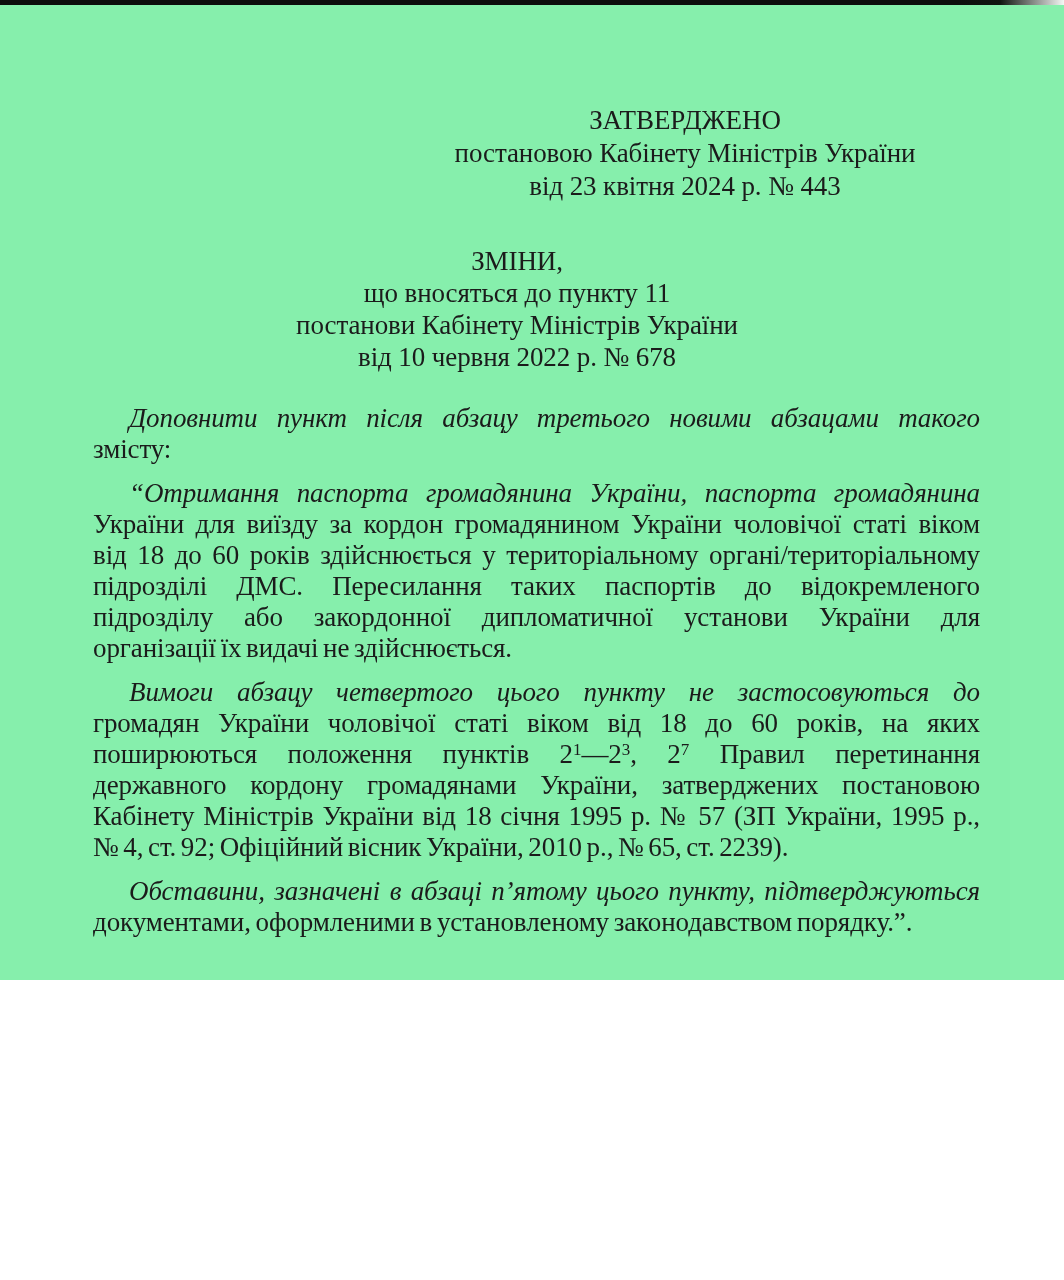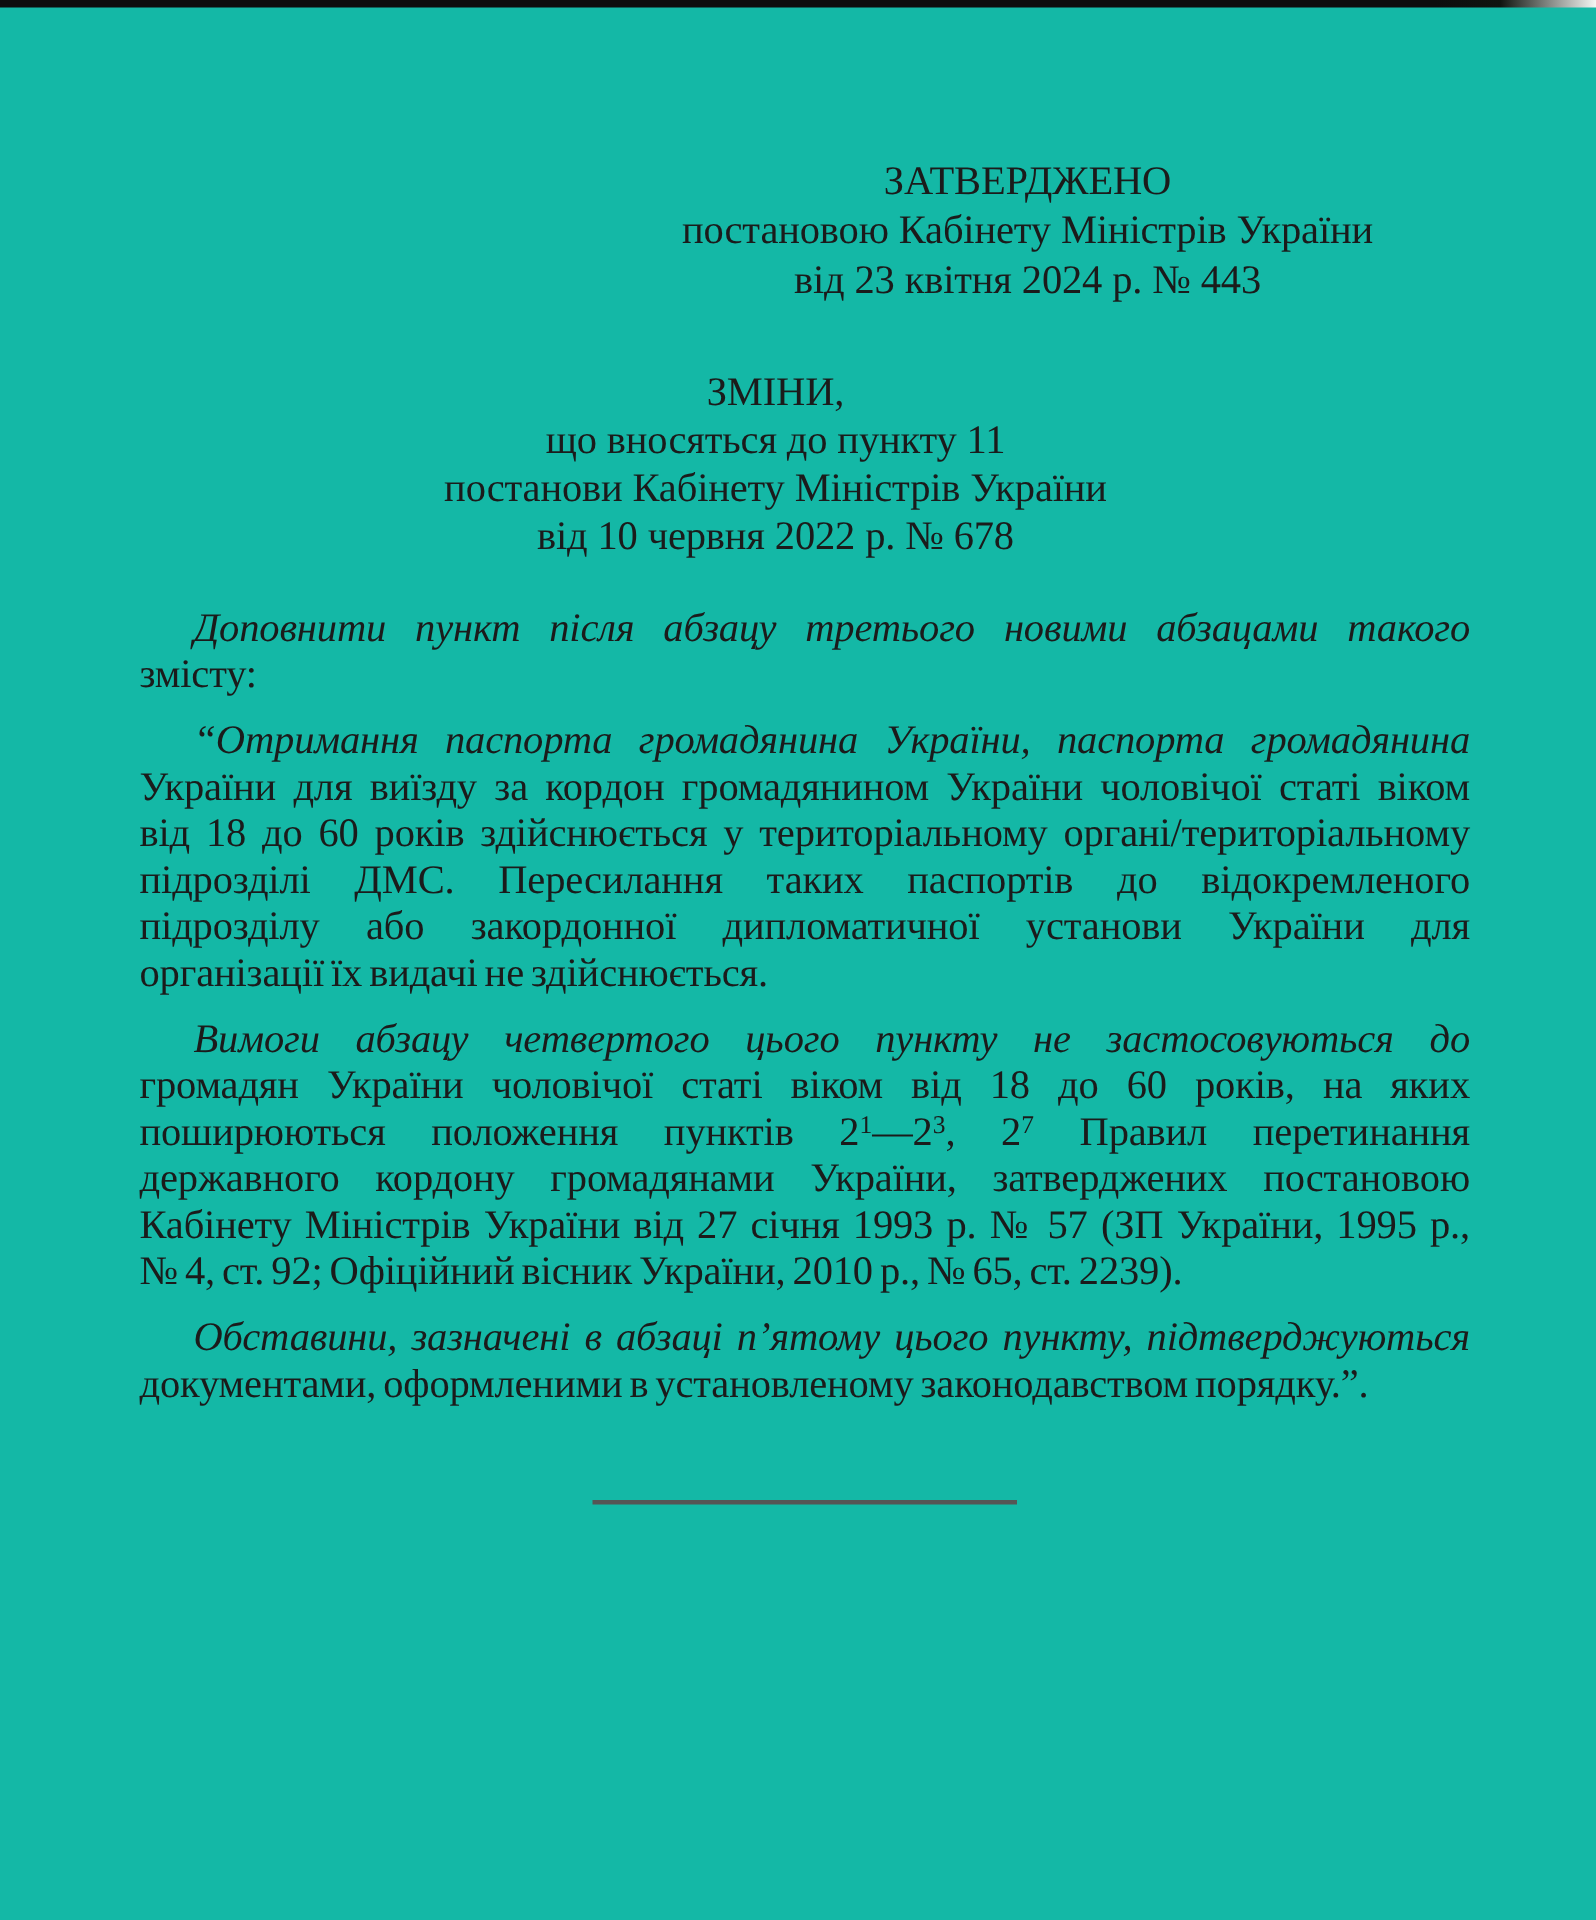--- a/index.html
+++ b/index.html
@@ -3,22 +3,22 @@
 <meta charset="utf-8">
 <style>
   html, body {
     margin: 0;
     padding: 0;
     background: #ffffff;
   }
   .page {
     position: relative;
     width: 1064px;
-    height: 1280px;
-    background: #14b8a6;
+    height: 980px;
+    background: #86efac;
     overflow: hidden;
     font-family: "Liberation Serif", "DejaVu Serif", serif;
     color: #1b1b1b;
   }
   .scan-bar {
     position: absolute;
     top: 0; left: 0;
     width: 1064px; height: 5px;
     background: linear-gradient(to right, #0d0d0d 0%, #0d0d0d 90%, #101510 94%, #f4f7f4 100%);
   }
@@ -110,21 +110,21 @@
       <div class="line">підрозділі ДМС. Пересилання таких паспортів до відокремленого</div>
       <div class="line">підрозділу або закордонної дипломатичної установи України для</div>
       <div class="line last">організації їх видачі не здійснюється.</div>
     </div>
 
     <div class="para">
       <div class="line first">Вимоги абзацу четвертого цього пункту не застосовуються до</div>
       <div class="line">громадян України чоловічої статі віком від 18 до 60 років, на яких</div>
       <div class="line"><span>поширюються положення пунктів 2</span><sup>1</sup><span>—2</span><sup>3</sup><span>, 2</span><sup>7</sup><span> Правил перетинання</span></div>
       <div class="line">державного кордону громадянами України, затверджених постановою</div>
-      <div class="line">Кабінету Міністрів України від 27 січня 1993 р. № 57 (ЗП України, 1995 р.,</div>
+      <div class="line">Кабінету Міністрів України від 18 січня 1995 р. № 57 (ЗП України, 1995 р.,</div>
       <div class="line last">№ 4, ст. 92; Офіційний вісник України, 2010 р., № 65, ст. 2239).</div>
     </div>
 
     <div class="para">
       <div class="line first">Обставини, зазначені в абзаці п’ятому цього пункту, підтверджуються</div>
       <div class="line last">документами, оформленими в установленому законодавством порядку.”.</div>
     </div>
 
 
     <div class="rule"></div>

